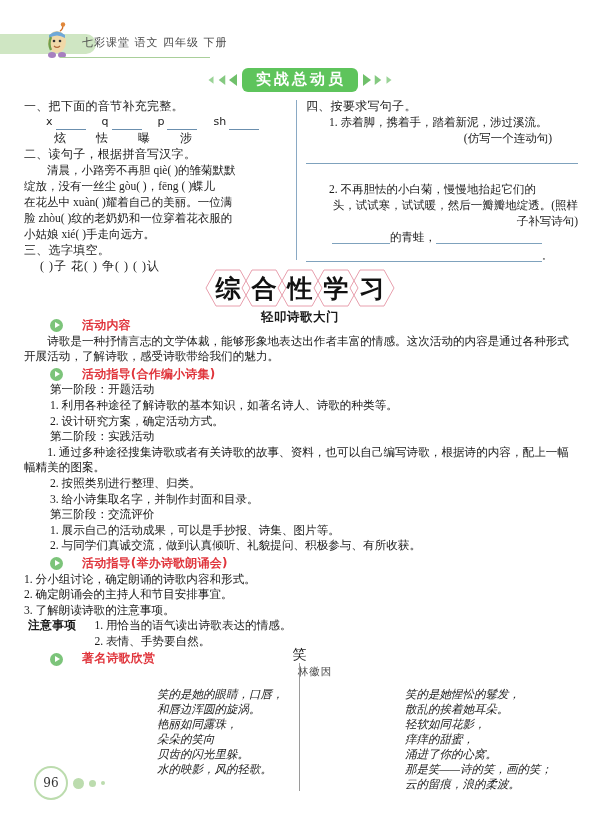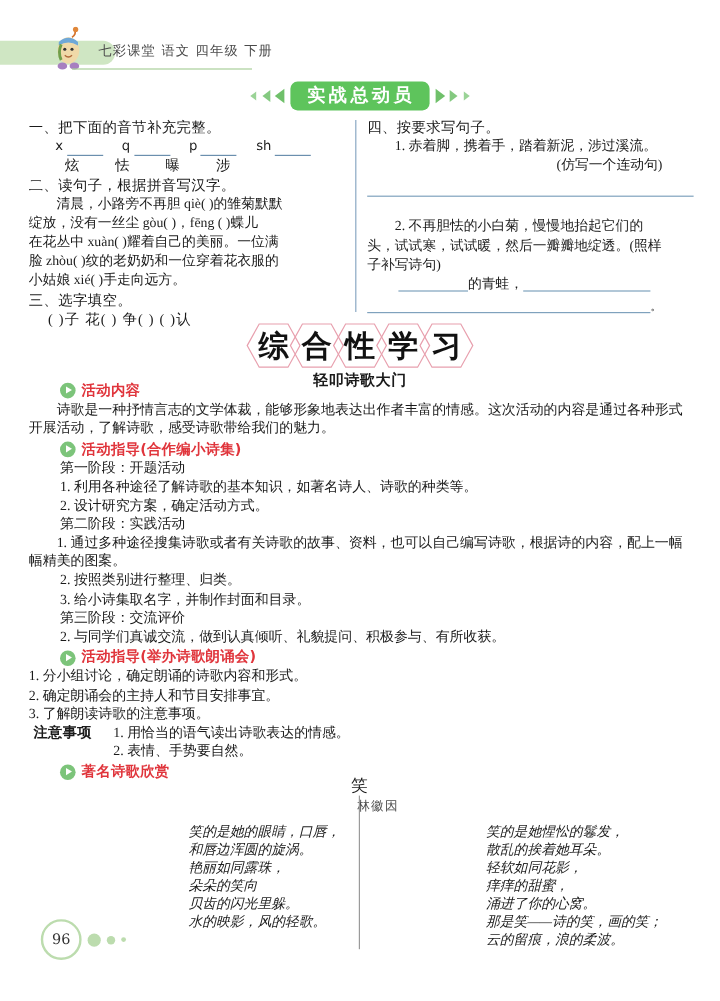--- a/index.html
+++ b/index.html
@@ -158,21 +158,21 @@
     margin-left: 16px;
     font-size: 12px;
     letter-spacing: 1px;
   }
   .answer-line {
     border-bottom: 1px solid #7fa2bd;
     height: 15px;
     margin-top: 2px;
   }
   .right-para { text-indent: 2em; }
-  .right-para-cont { text-indent: 0; }
+  .right-para-cont { text-indent: 0; text-align: right; }
   .align-right { text-align: right; padding-right: 26px; }
   .fill-line {
     display: inline-block;
     border-bottom: 1px solid #7fa2bd;
     vertical-align: -3px;
     height: 12px;
   }
 
   
   .big-title-wrap {
@@ -218,21 +218,21 @@
     position: absolute;
     top: 316px;
     left: 24px;
     width: 554px;
     font-size: 11.6px;
     line-height: 15.6px;
   }
   .sec-title {
     display: flex;
     align-items: center;
-    gap: 5px;
+    gap: 19px;
     margin-left: 26px;
     margin-top: 2px;
   }
   .sec-title-text {
     color: #e0353c;
     font-weight: bold;
     font-size: 12px;
     font-family: "DejaVu Sans", sans-serif;
     letter-spacing: .2px;
   }
@@ -483,20 +483,21 @@
     <div class="sec-title-text">活动指导(合作编小诗集)</div>
   </div>
   <div class="p-item">第一阶段：开题活动</div>
   <div class="p-item">1. 利用各种途径了解诗歌的基本知识，如著名诗人、诗歌的种类等。</div>
   <div class="p-item">2. 设计研究方案，确定活动方式。</div>
   <div class="p-item">第二阶段：实践活动</div>
   <div class="p-ind">1. 通过多种途径搜集诗歌或者有关诗歌的故事、资料，也可以自己编写诗歌，根据诗的内容，配上一幅幅精美的图案。</div>
   <div class="p-item">2. 按照类别进行整理、归类。</div>
   <div class="p-item">3. 给小诗集取名字，并制作封面和目录。</div>
   <div class="p-item">第三阶段：交流评价</div>
+  <div class="p-item">1. 展示自己的活动成果，可以是手抄报、诗集、图片等。</div>
   <div class="p-item">2. 与同学们真诚交流，做到认真倾听、礼貌提问、积极参与、有所收获。</div>
 
   <div class="sec-title">
     <div class="play-ic"></div>
     <div class="sec-title-text">活动指导(举办诗歌朗诵会)</div>
   </div>
   <div>1. 分小组讨论，确定朗诵的诗歌内容和形式。</div>
   <div>2. 确定朗诵会的主持人和节目安排事宜。</div>
   <div>3. 了解朗读诗歌的注意事项。</div>
 

